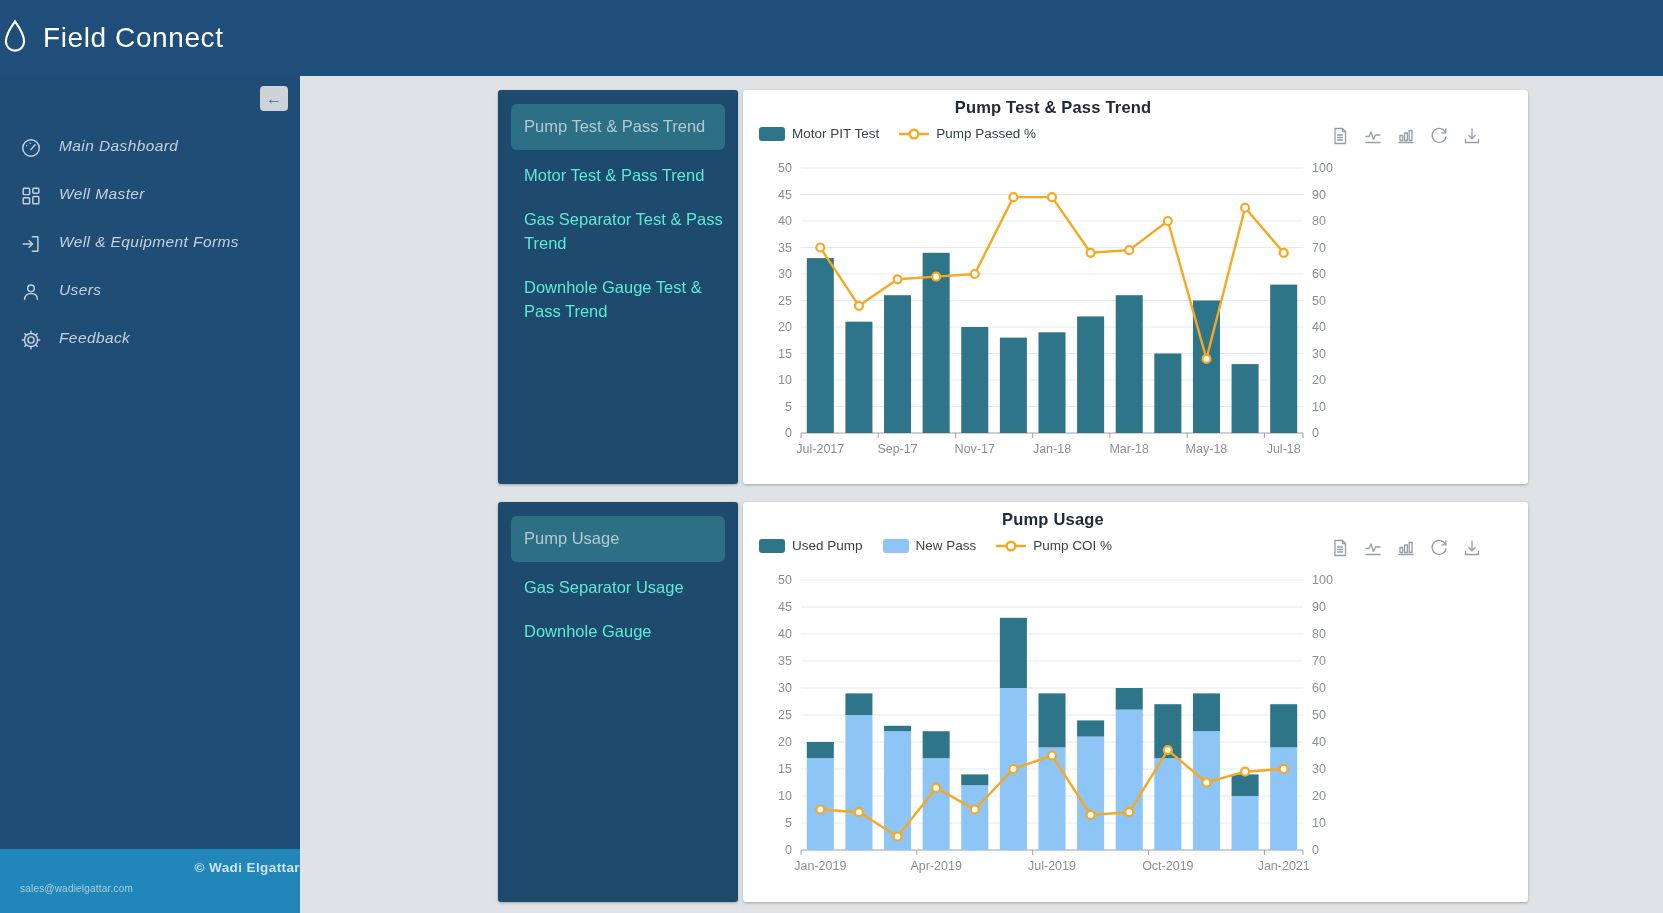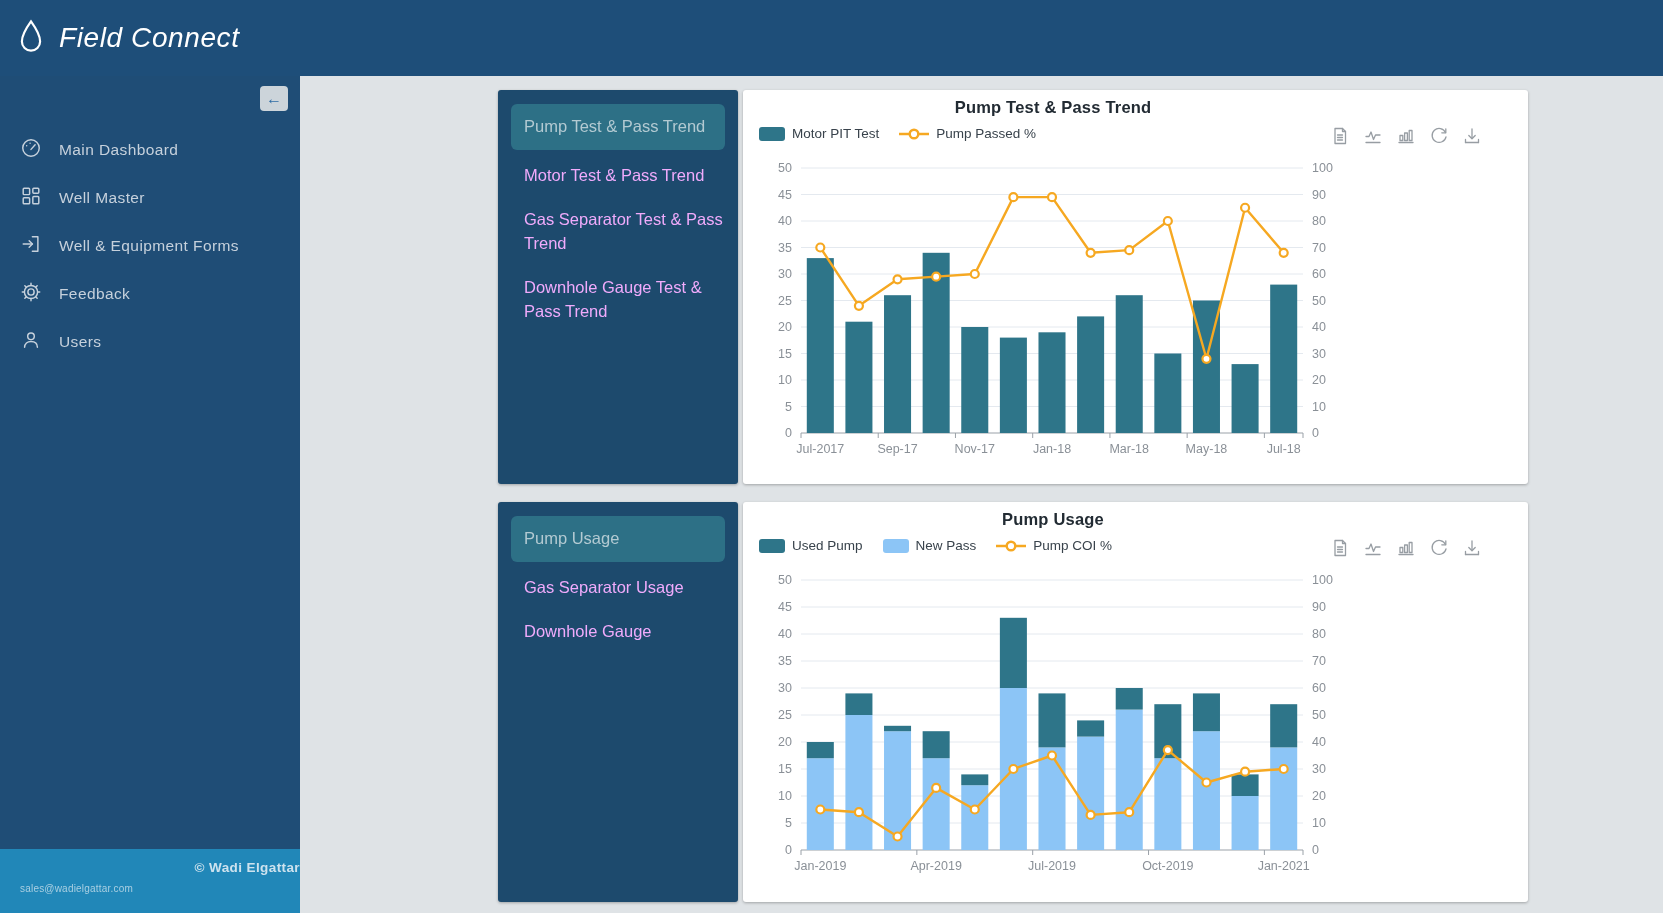--- a/index.html
+++ b/index.html
@@ -4,48 +4,48 @@
 <style>
   * { box-sizing: border-box; }
   html,body { margin:0; padding:0; }
   body {
     width:1663px; height:913px; position:relative; overflow:hidden;
     background:#dfe3e6; font-family:"Liberation Sans", sans-serif;
   }
   
   .header { position:absolute; top:0; left:0; width:1663px; height:76px;
     background:#1e4e79; display:flex; align-items:center; z-index:5; }
-  .brand { display:flex; align-items:center; gap:13px; padding-left:16px; color:#fff;font-style:italic; }
+  .brand { display:flex; align-items:center; gap:13px; color:#fff; }
   .brand-text { font-size:28px; letter-spacing:0.6px; font-weight:400; }
   .hbtns { display:flex; gap:58px; margin-left:33px; }
   .hbtn { width:152px; min-height:57px; background:#2f7b8e; border:1px solid #a5c6cf;
     border-radius:5px; color:#fff; font-size:15.5px; line-height:1.55; display:flex;
     align-items:center; justify-content:center; text-align:center; padding:5px 10px;
     cursor:pointer; font-family:inherit; }
   
   .sidebar { position:absolute; top:76px; left:0; width:300px; bottom:0; background:#1f4d76; z-index:4; }
   .collapse-btn { position:absolute; top:10px; right:12px; width:28px; height:25px;
     background:#ccd4da; border-radius:4px; display:flex; align-items:center;
     justify-content:center; cursor:pointer; }
   .collapse-btn span { color:#2f6da5; font-size:16px; line-height:1; font-weight:700; }
   .menu { padding-top:52px; }
-  .menu-item { display:flex; align-items:center; gap:17px; padding:9px 18px 9px 20px;
-    color:#c6d1dc; font-size:15.5px; letter-spacing:0.4px; cursor:pointer; margin-bottom:4px; }
+  .menu-item { display:flex; gap:17px; padding:9px 18px 9px 20px;
+    color:#c6d1dc; font-size:15.5px; letter-spacing:0.4px; cursor:pointer; margin-bottom:4px;font-style:italic; }
   .menu-item svg { flex:0 0 auto; }
   .side-footer { position:absolute; bottom:0; left:0; right:0; height:64px;
     background:#2187b8; padding:11px 0 0 20px; }
   .side-footer .copy { font-size:13.5px; font-weight:700; letter-spacing:0.4px; color:#cde2ee;text-align:right; }
   .side-footer .mail { font-size:10px; margin-top:8px; color:#a9cfe2; letter-spacing:0.2px; }
   
   .panel { position:absolute; left:498px; width:1030px; display:flex; gap:5px; }
   .panel-1 { top:90px;  height:394px; }
   .panel-2 { top:502px; height:400px; }
   .tab-col { width:240px; background:#1d4a6d; border-radius:3px;
     box-shadow:0 1px 3px rgba(0,0,0,0.28); padding-top:8px; }
-  .tab { color:#f0abfc; font-size:16.5px; line-height:1.45; padding:10px 4px 10px 26px; cursor:pointer; }
+  .tab { color:#5eead4; font-size:16.5px; line-height:1.45; padding:10px 4px 10px 26px; cursor:pointer; }
   .tab.active { background:#2d7086; border-radius:6px; margin:6px 13px 4px 13px;
     padding:11px 13px; color:#b3cad2; }
   .chart-area { flex:1; background:#fff; border-radius:3px;
     box-shadow:0 1px 3px rgba(0,0,0,0.28); position:relative; }
   .chart-title { position:absolute; top:8px; left:0; width:620px; text-align:center;
     font-size:16.5px; font-weight:700; color:#222b33; letter-spacing:0.2px; }
   .legend { position:absolute; top:36px; left:16px; display:flex; gap:20px; align-items:center; }
   .legend-item { display:flex; align-items:center; gap:7px; font-size:13.5px; color:#39434c; cursor:pointer; }
   .swatch { width:26px; height:14px; border-radius:3px; display:inline-block; }
   .toolbar { position:absolute; top:36px; right:46px; display:flex; gap:13px; align-items:center; }
@@ -101,35 +101,35 @@
             <path d="M13.5 4 h6 v16 h-6"></path>
             <path d="M3.5 12 h10"></path>
             <path d="M10 8.5 L13.5 12 L10 15.5"></path>
           </svg>
       </span>
       <span>Well &amp; Equipment Forms</span>
     </div>
     <div class="menu-item">
       <span>
         <svg width="22" height="22" viewBox="0 0 24 24" fill="none" stroke="#c6d1dc" stroke-width="1.6" stroke-linecap="round">
+            <circle cx="12" cy="8" r="3.6"></circle>
+            <path d="M5 20 c0-4.2 3.1-6.4 7-6.4 s7 2.2 7 6.4"></path>
+          </svg>
+      </span>
+      <span>Users</span>
+    </div>
+    <div class="menu-item">
+      <span>
+        <svg width="22" height="22" viewBox="0 0 24 24" fill="none" stroke="#c6d1dc" stroke-width="1.6" stroke-linecap="round">
             <circle cx="12" cy="12" r="3.4"></circle>
             <circle cx="12" cy="12" r="7.2"></circle>
             <path d="M19.2 12 H21.5 M17.09 17.09 L18.72 18.72 M12 19.2 V21.5 M6.91 17.09 L5.28 18.72 M4.8 12 H2.5 M6.91 6.91 L5.28 5.28 M12 4.8 V2.5 M17.09 6.91 L18.72 5.28"></path>
           </svg>
       </span>
       <span>Feedback</span>
-    </div>
-    <div class="menu-item">
-      <span>
-        <svg width="22" height="22" viewBox="0 0 24 24" fill="none" stroke="#c6d1dc" stroke-width="1.6" stroke-linecap="round">
-            <circle cx="12" cy="8" r="3.6"></circle>
-            <path d="M5 20 c0-4.2 3.1-6.4 7-6.4 s7 2.2 7 6.4"></path>
-          </svg>
-      </span>
-      <span>Users</span>
     </div>
   </div>
   <div class="side-footer">
     <div class="copy">© Wadi Elgattar</div>
     <div class="mail">sales@wadielgattar.com</div>
   </div>
 </div>
 
 <div class="panel panel-1">
   <div class="tab-col" id="tabs-0">

